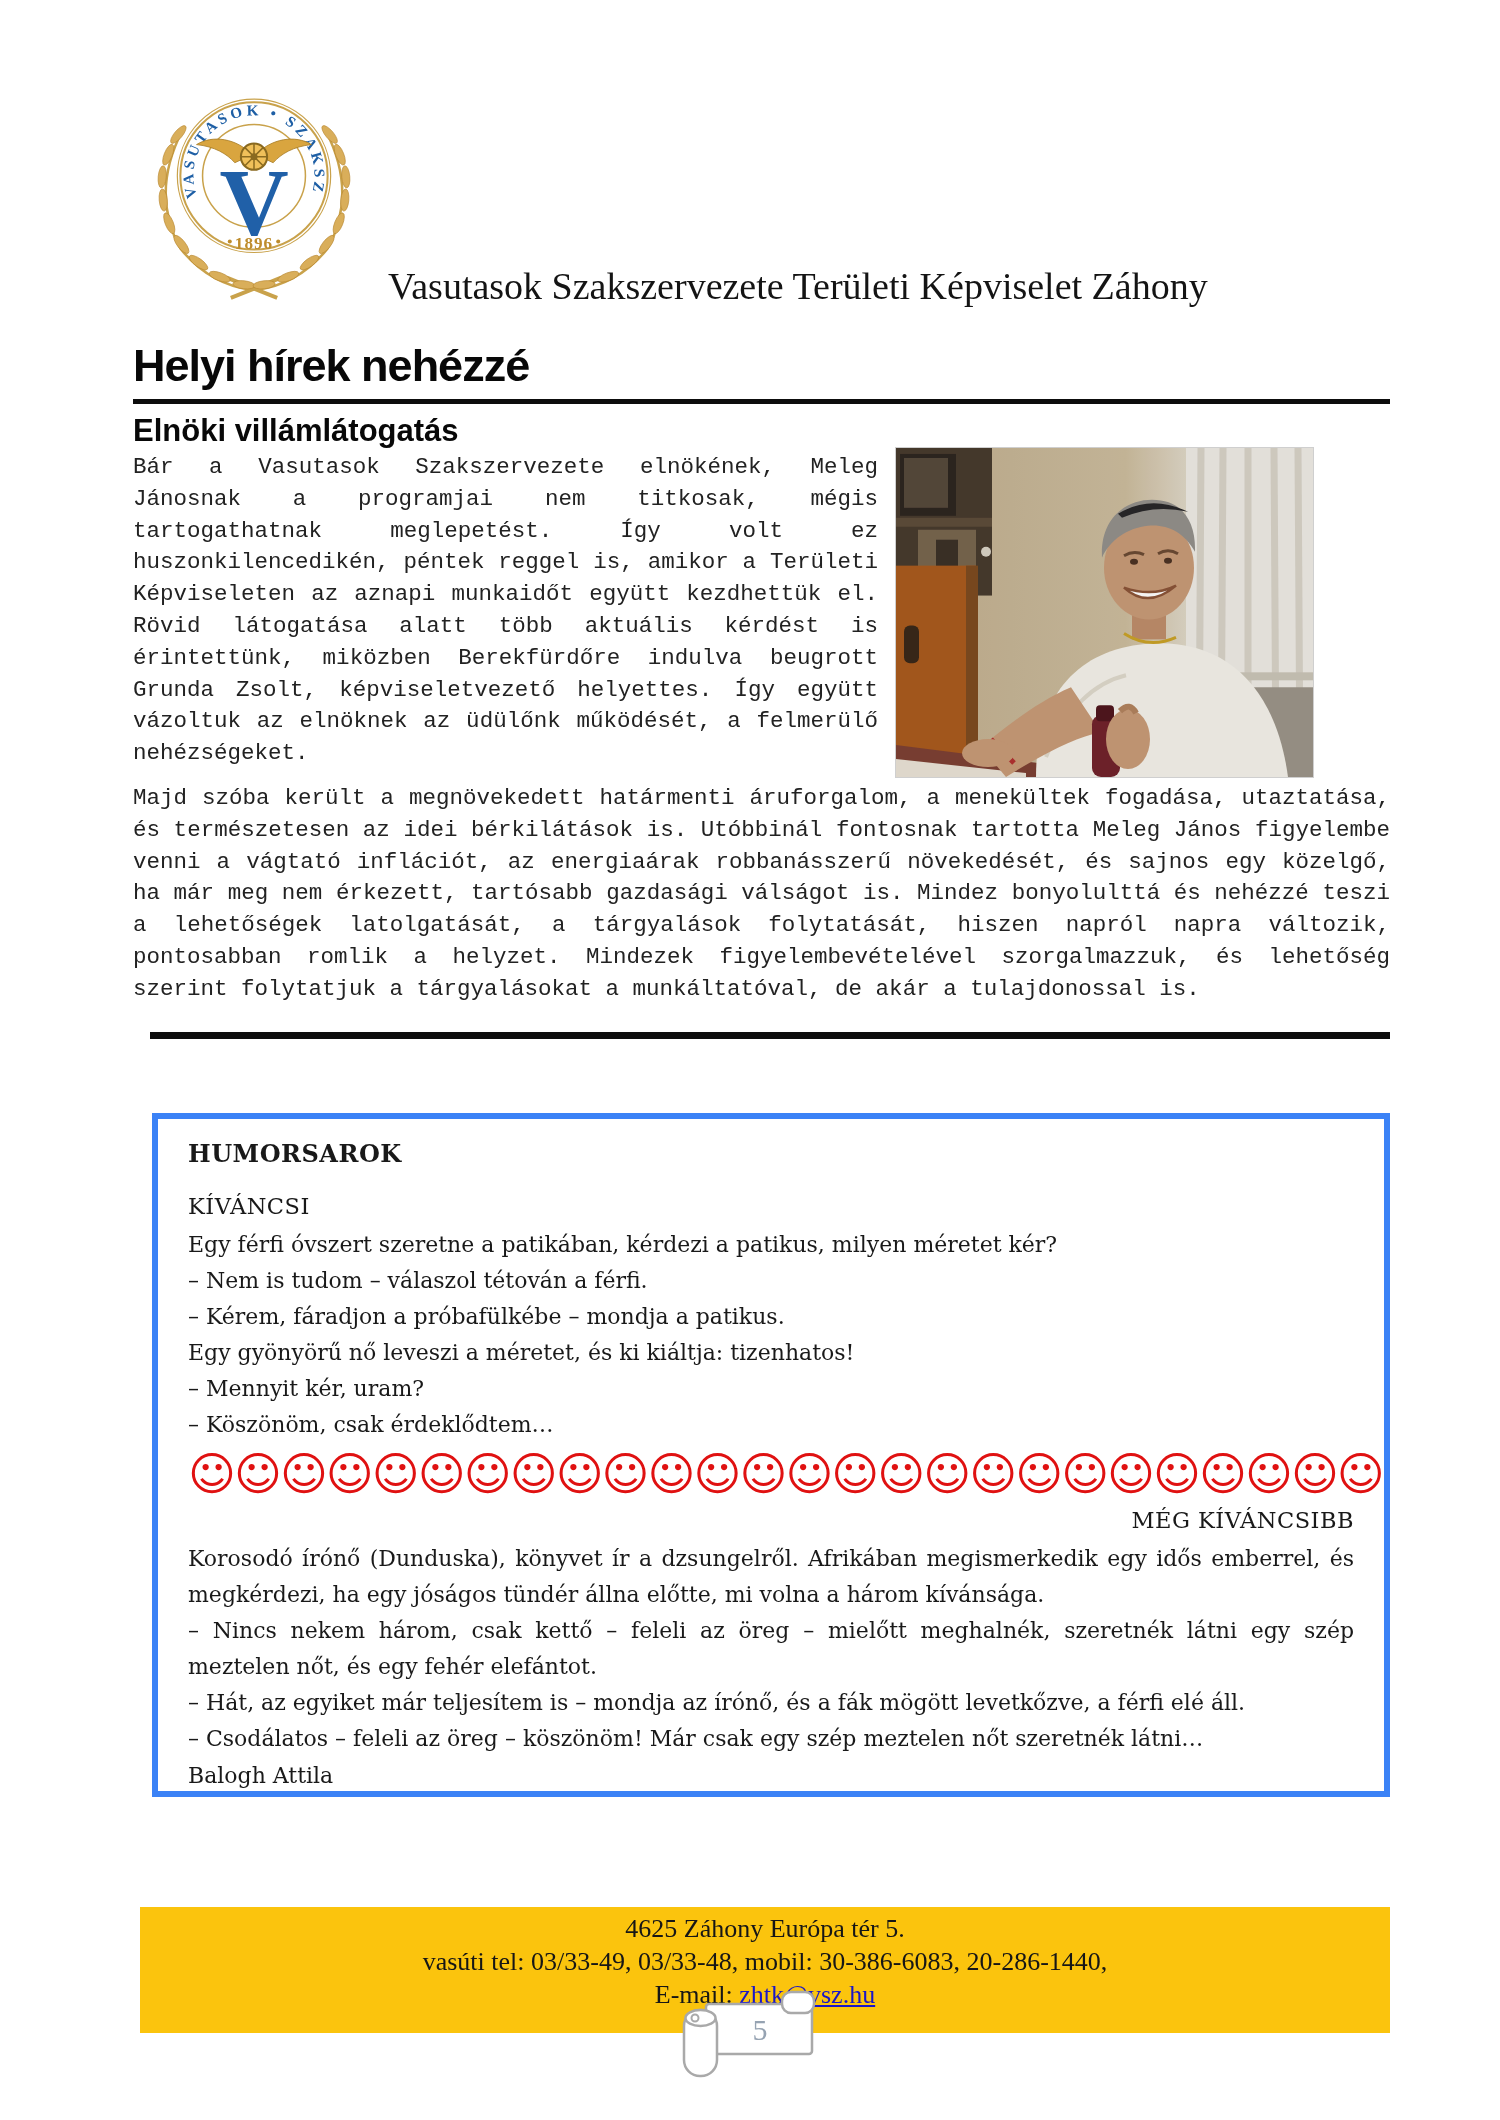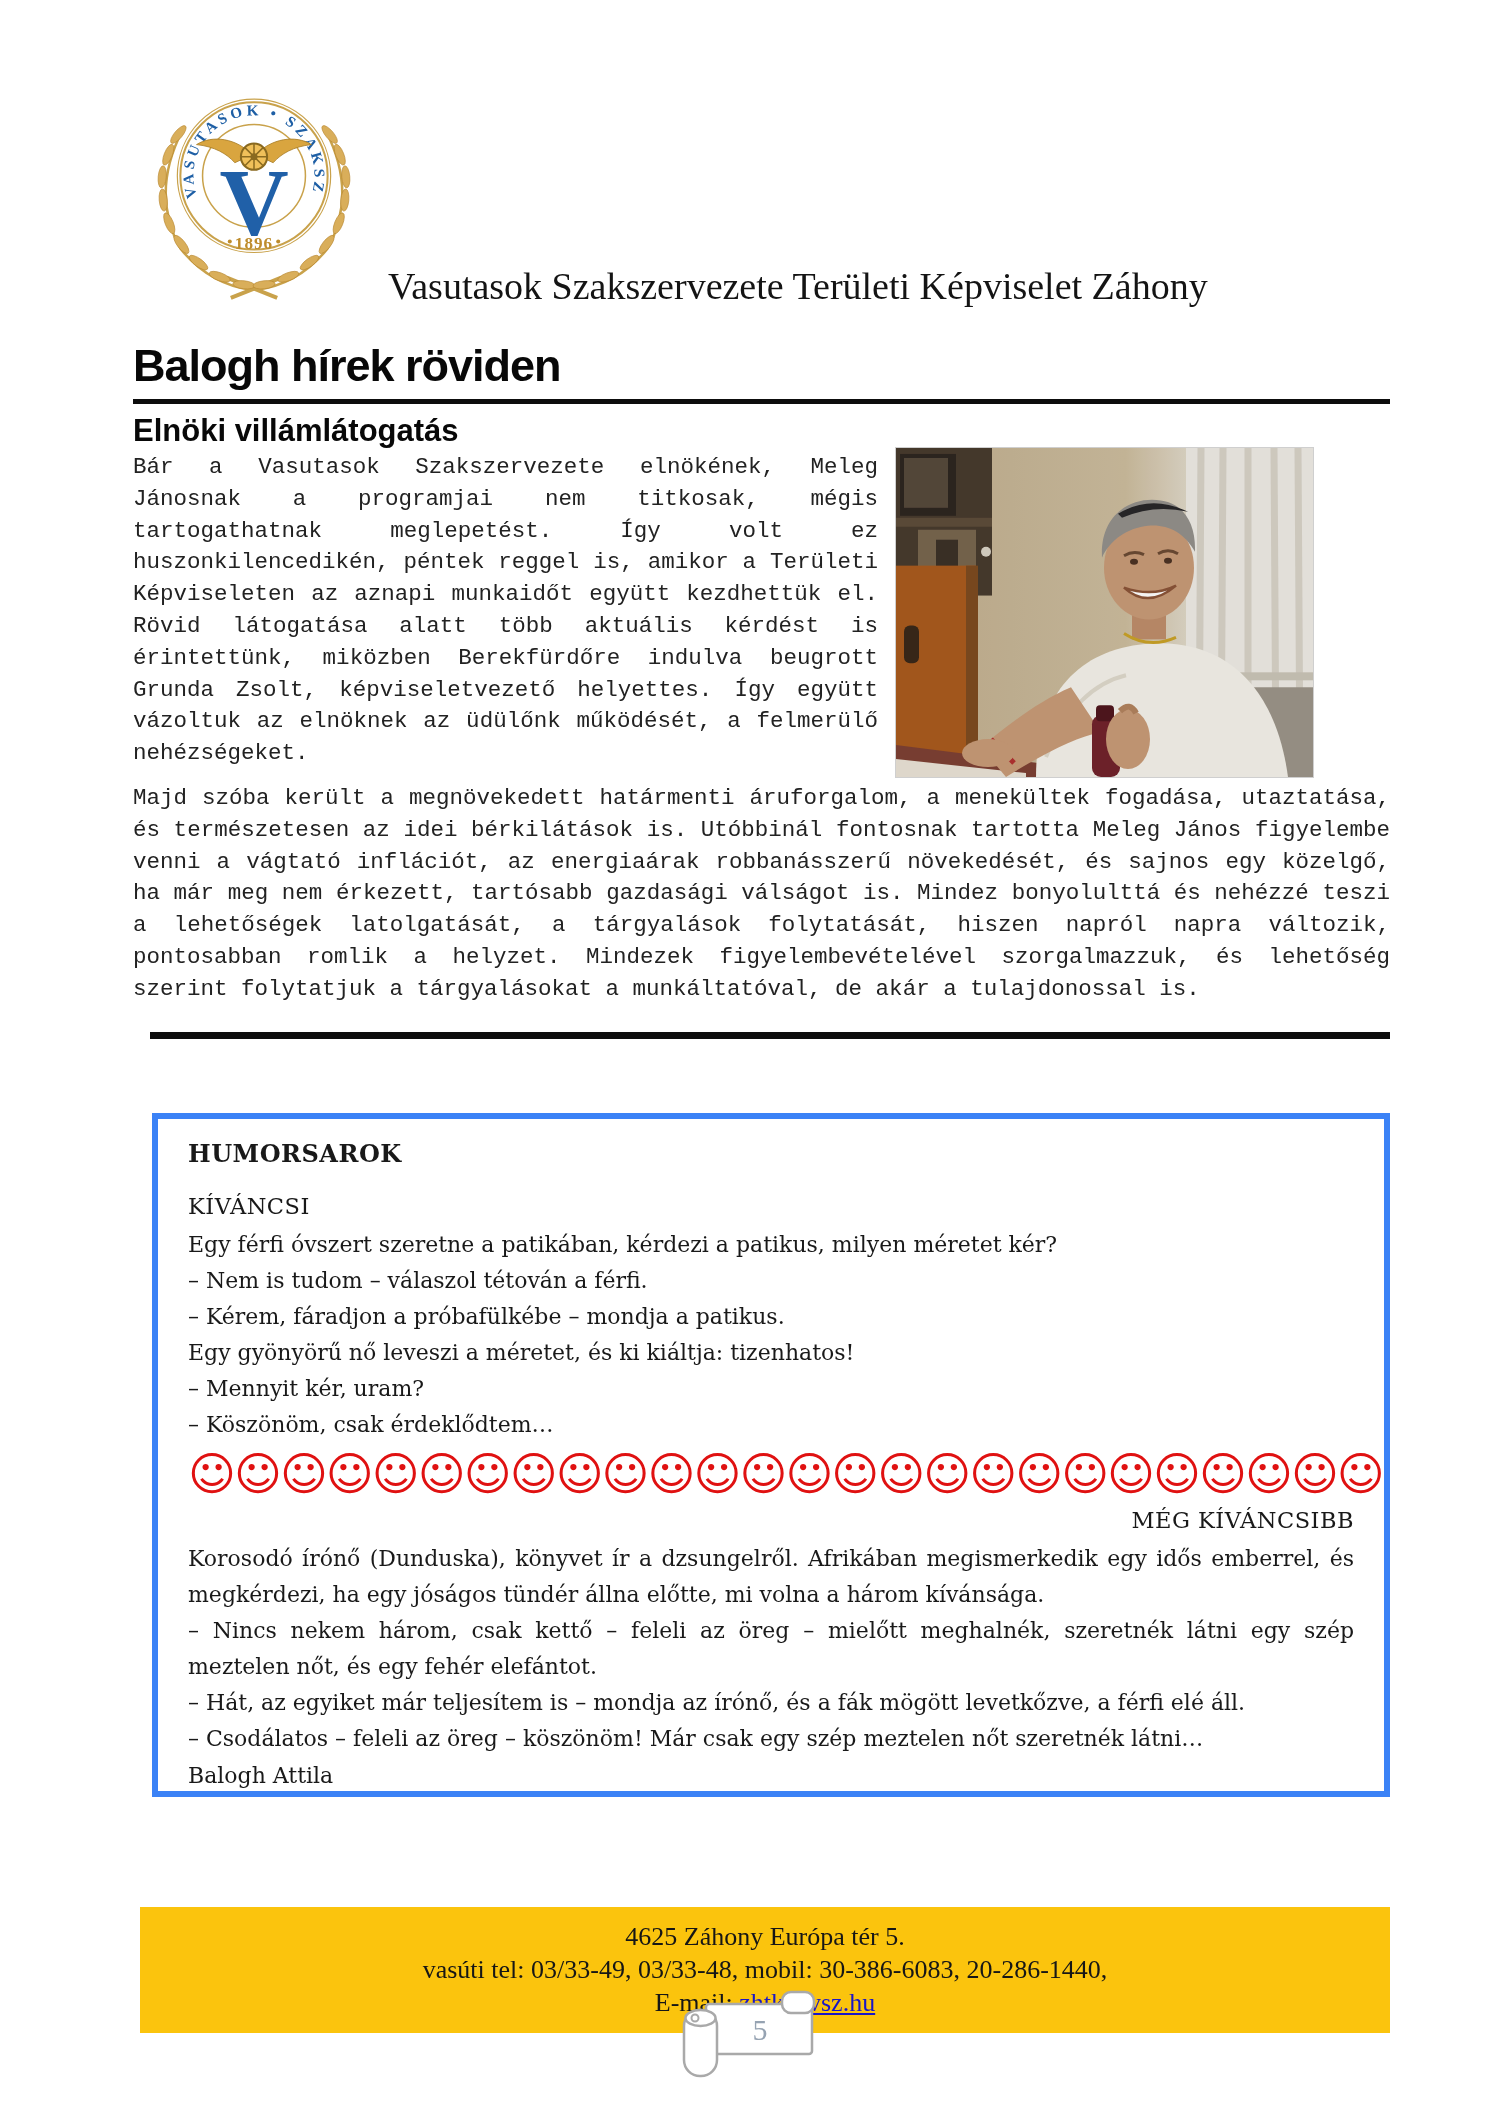--- a/index.html
+++ b/index.html
@@ -50,21 +50,21 @@
     color:#e01111;letter-spacing:-2px;margin:4px 0 6px 0;white-space:nowrap;
   }
   .joke2-title{margin-top:6px;text-align:right;}
   .joke-para{line-height:36px;margin:0;text-align:justify;}
   .signature{line-height:30px;margin-top:4px;}
   
   .footer-bar{
     position:absolute;left:140px;top:1907px;width:1250px;height:126px;
     background:#fbc40d;text-align:center;
     font-family:"Liberation Serif",serif;font-size:26px;color:#161616;
-    padding-top:13px;box-sizing:border-box;line-height:33px;
+    padding-top:5px;box-sizing:border-box;line-height:33px;
   }
   .footer-bar a{color:#1a16c8;text-decoration:underline;}
   .page-scroll{position:absolute;left:676px;top:1988px;width:148px;height:104px;z-index:3;}
 </style>
 </head>
 <body>
 
 <div class="page">
 
   <svg class="logo" viewBox="0 0 230 220">
@@ -118,21 +118,21 @@
       <circle cx="115" cy="74" r="3.5" fill="#8a6a20"></circle>
     </g>
 
     <circle cx="91" cy="158" r="2" fill="#be8c2c"></circle>
     <circle cx="139" cy="158" r="2" fill="#be8c2c"></circle>
     <text x="115" y="166" text-anchor="middle" font-family="Liberation Serif,serif" font-size="17" font-weight="bold" fill="#be8c2c" letter-spacing="1">1896</text>
   </svg>
 
   <div class="org-title">Vasutasok Szakszervezete Területi Képviselet Záhony</div>
 
-  <div class="section-heading">Balogh hírek röviden</div>
+  <div class="section-heading">Helyi hírek nehézzé</div>
   <div class="heading-rule"></div>
 
   <div class="article-title">Elnöki villámlátogatás</div>
 
   <div class="article">
 
     <svg class="photo" viewBox="0 0 417 330" preserveAspectRatio="none">
       <defs>
         <linearGradient id="wallg" x1="0" y1="0" x2="1" y2="0">
           <stop offset="0" stop-color="#bfae8e"></stop>

